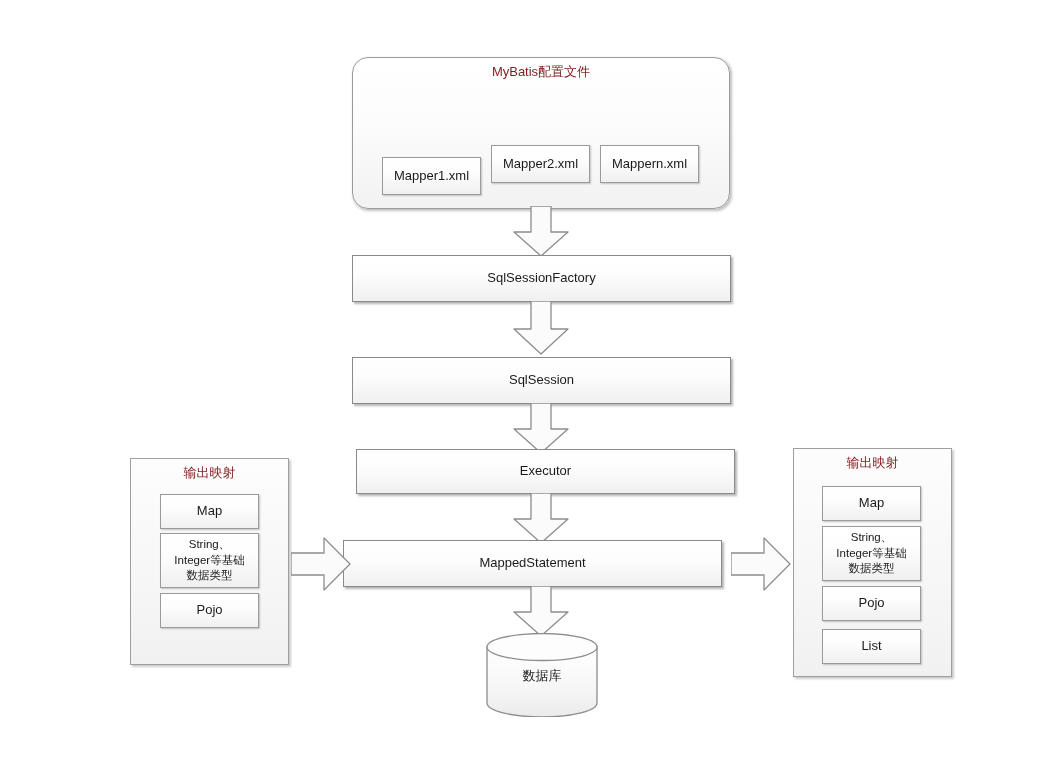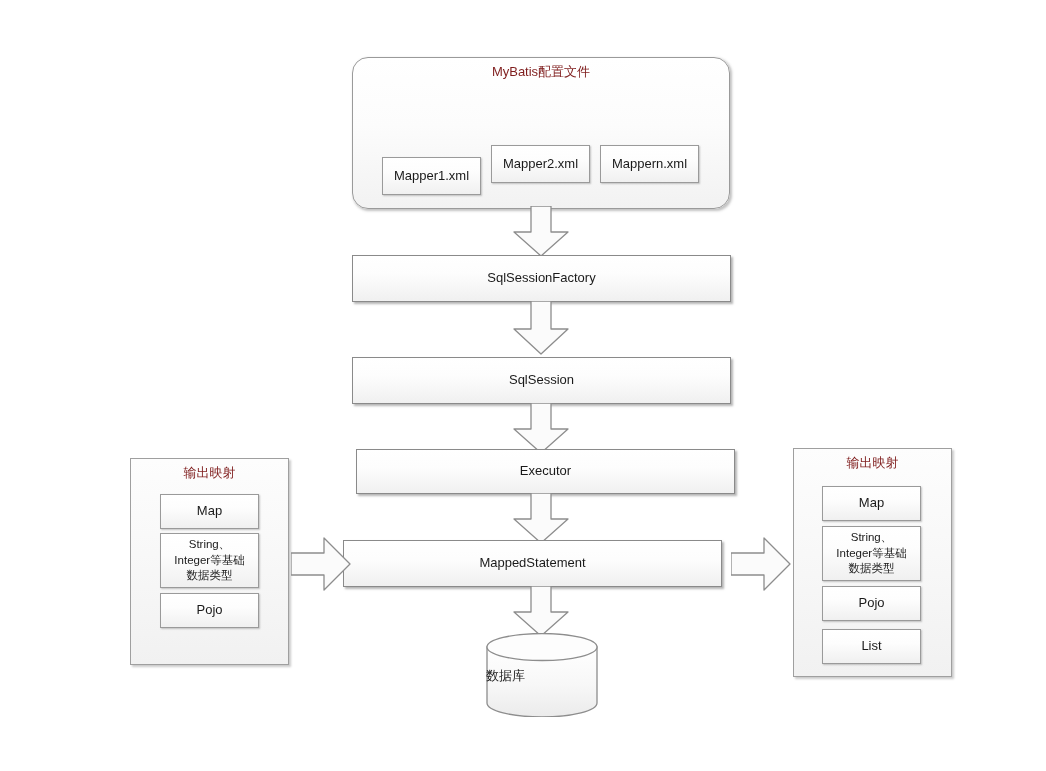--- a/index.html
+++ b/index.html
@@ -71,20 +71,21 @@
     pointer-events: none;
   }
 
   
   .cylinder {
     position: absolute;
   }
   .cyl-label {
     position: absolute;
     width: 100%;
+    text-align: center;
     font-size: 13px;
     color: #1a1a1a;
   }
   .multiline {
     flex-direction: column;
     font-size: 11.5px;
     line-height: 1.35;
   }
 </style>
 </head>

